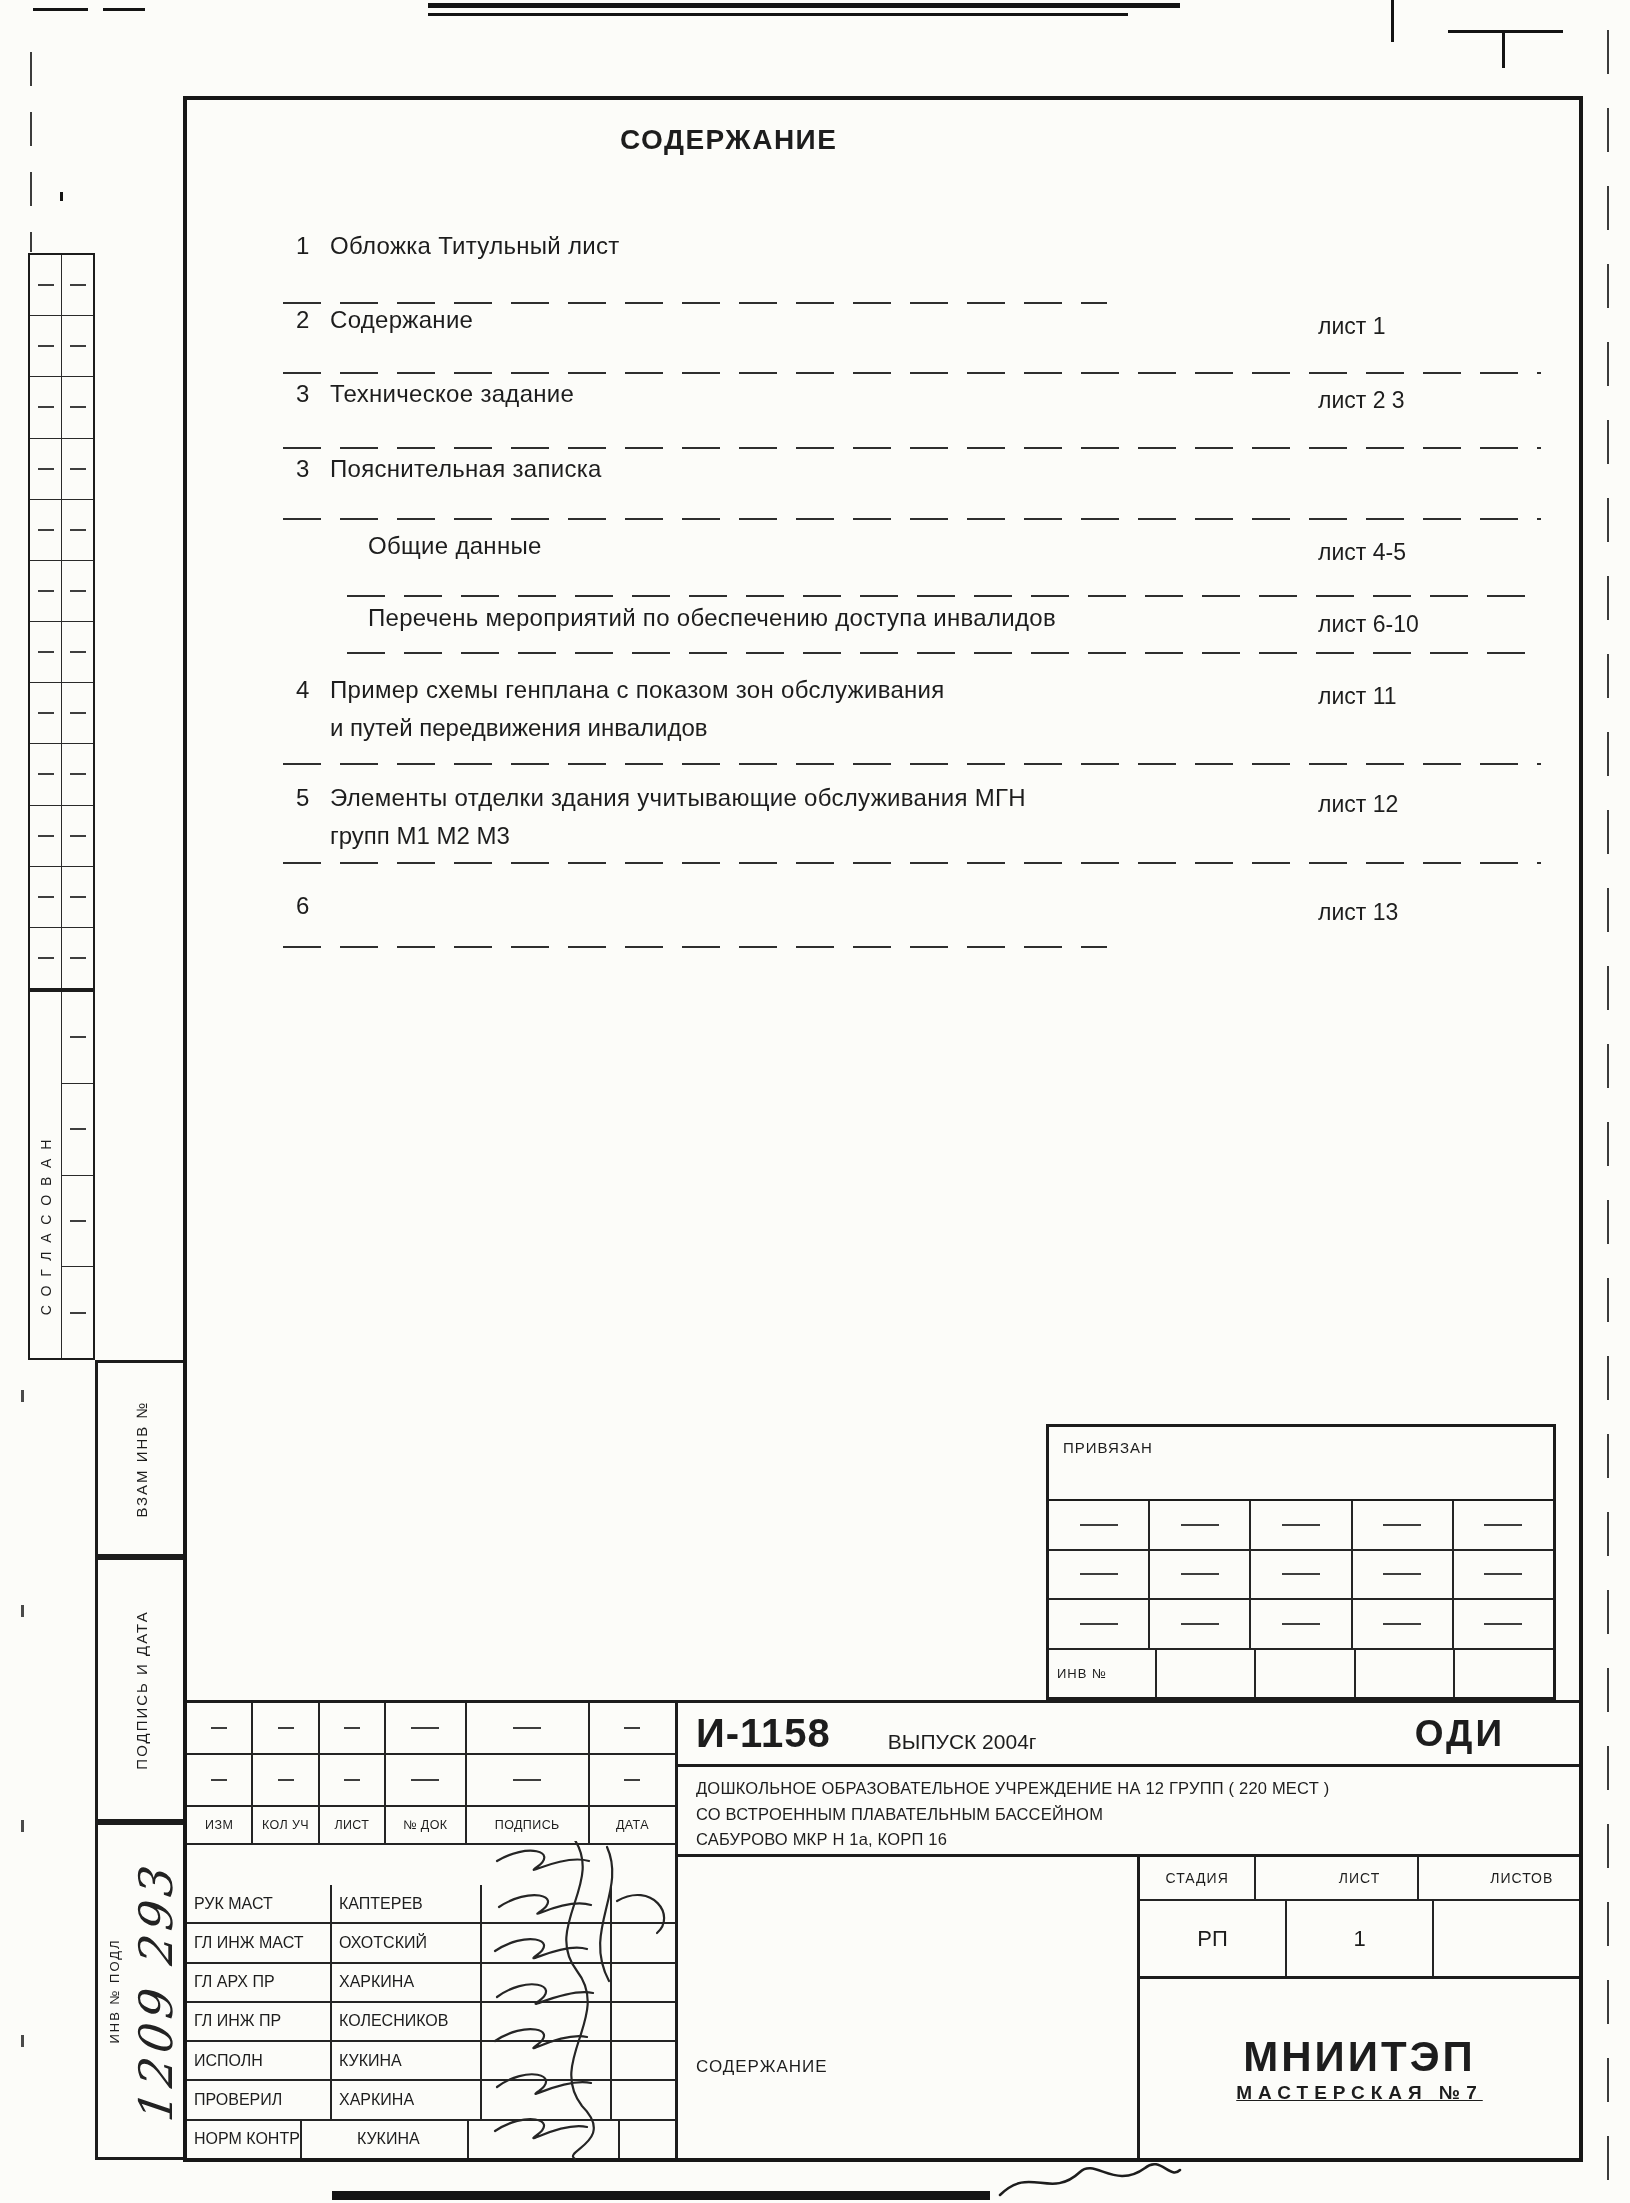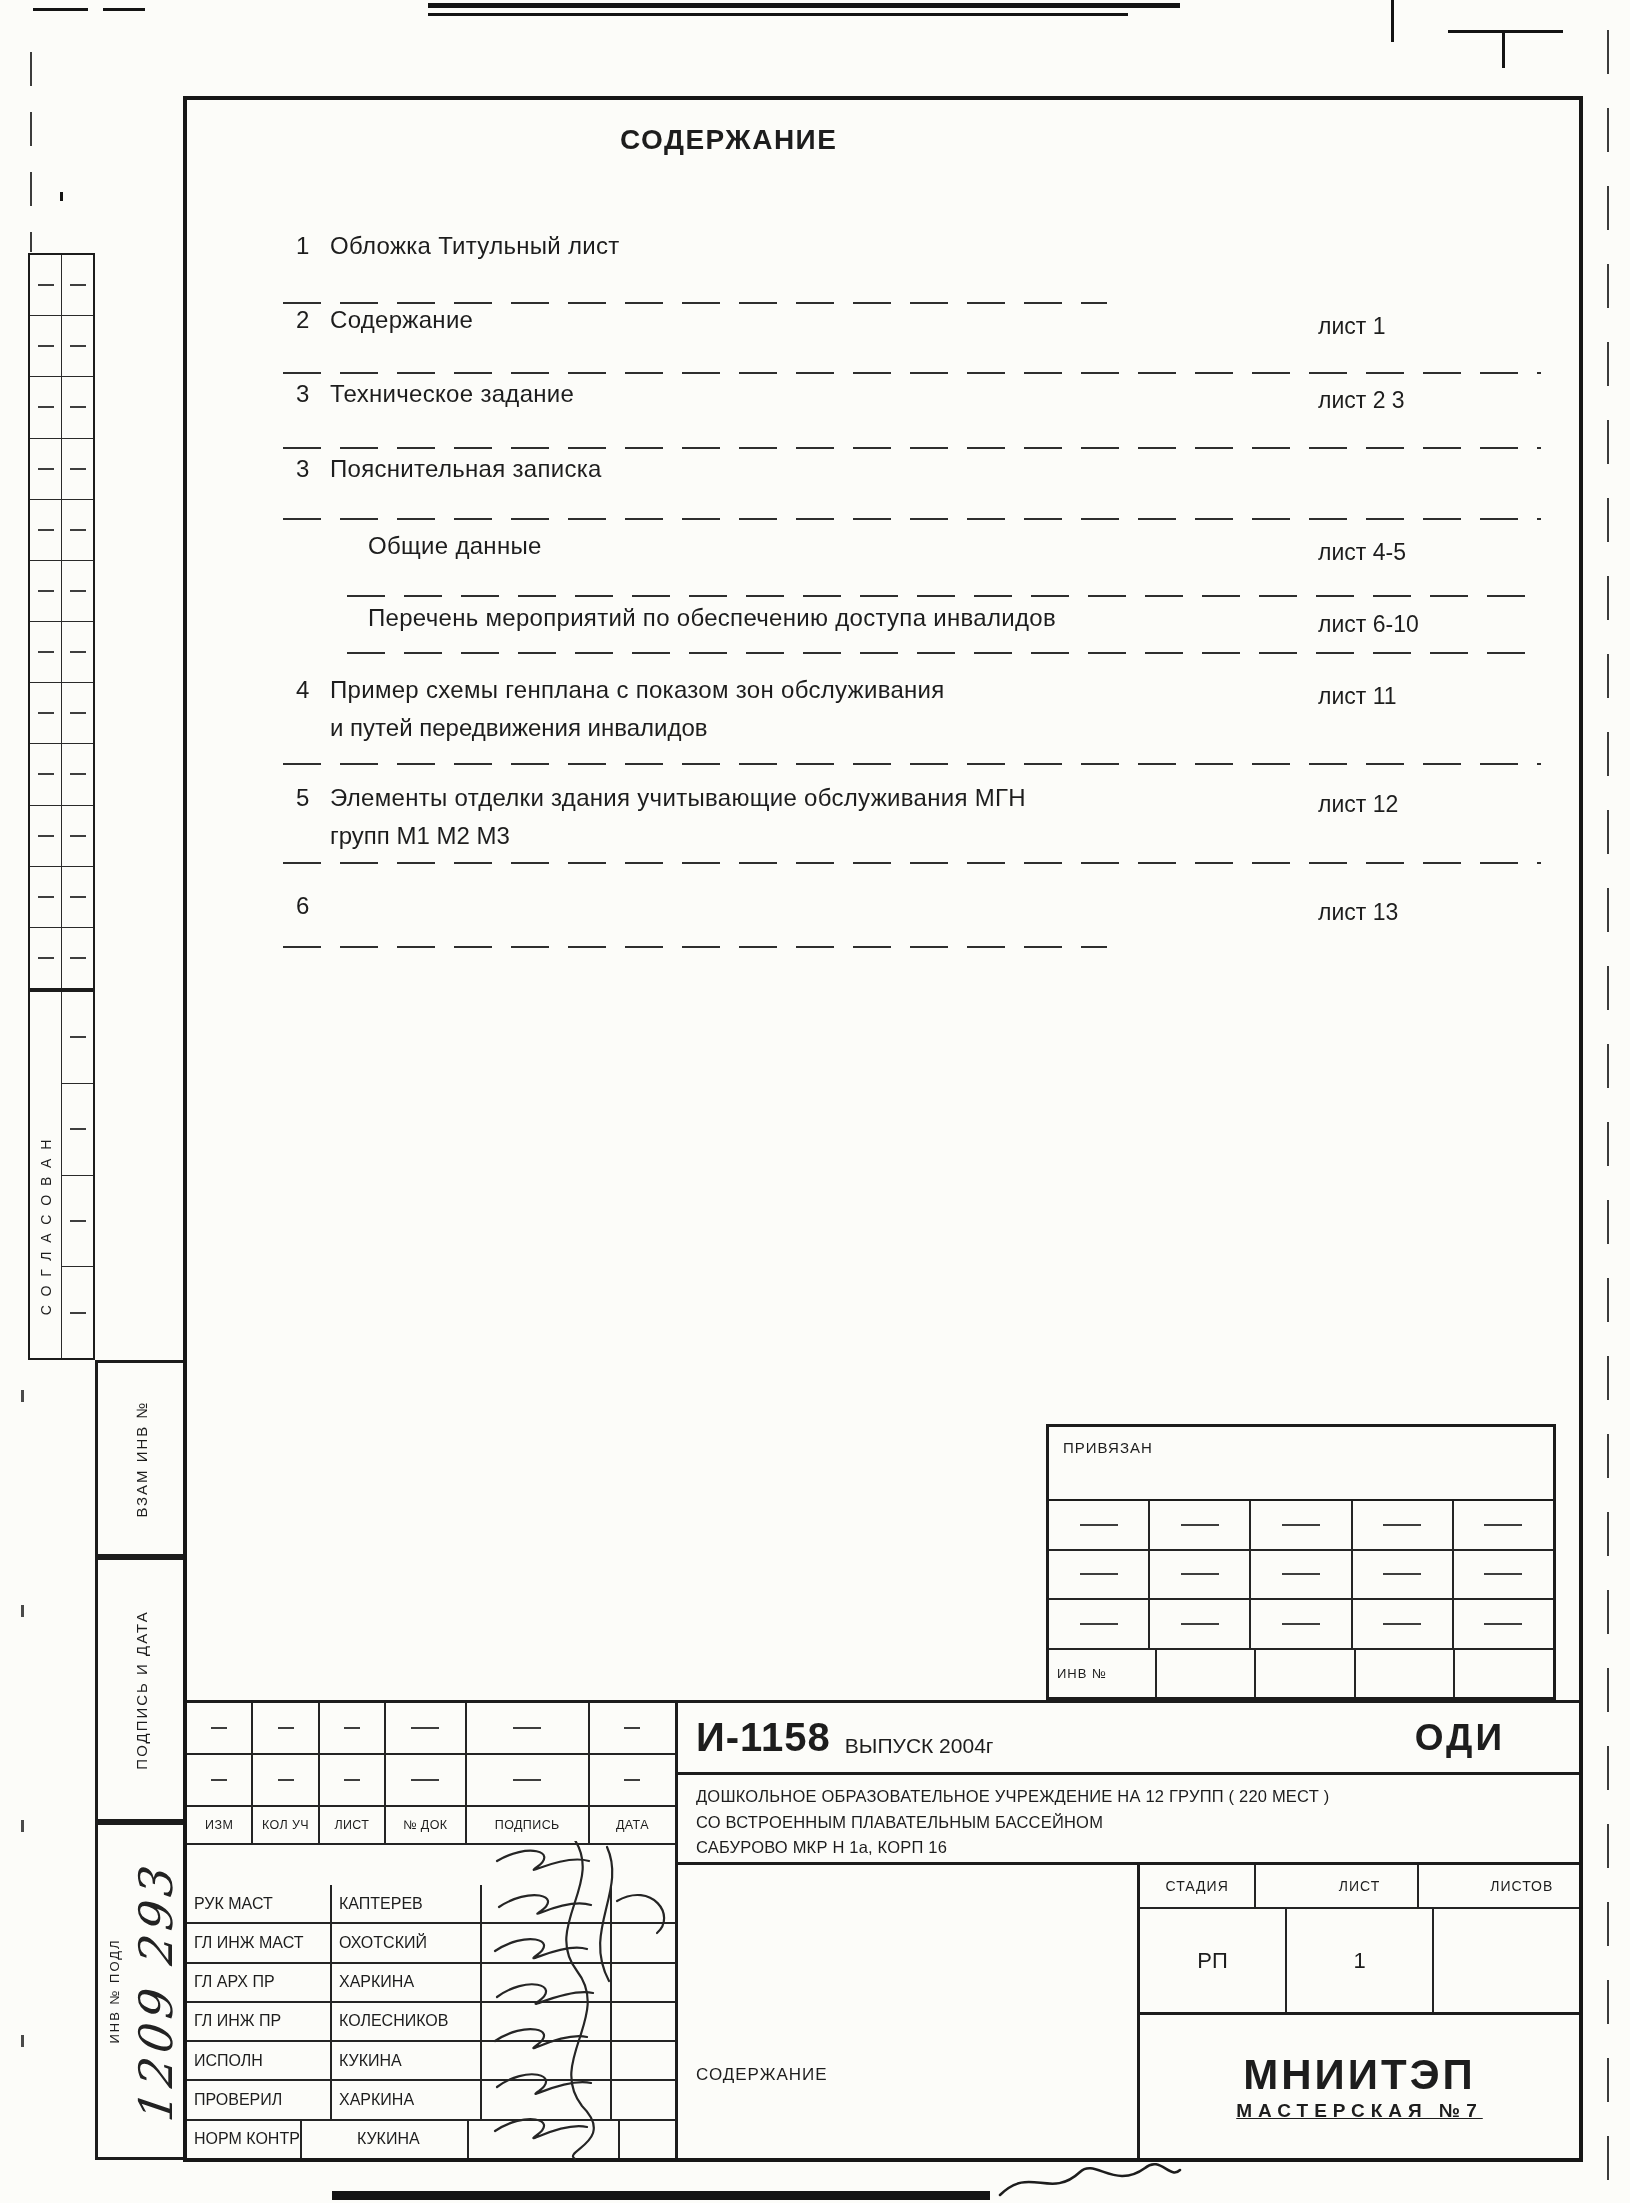--- a/index.html
+++ b/index.html
@@ -85,35 +85,35 @@
   .tb-body { flex: 1; display: flex; flex-direction: column; margin-top: 40px; }
   .tb-sigrow { flex: 1; display: flex; border-bottom: 2px solid #242424; }
   .tb-sigrow:last-child { border-bottom: none; gap: 48px; }
   .tb-sigrow .c { display: flex; align-items: center; border-right: 2px solid #242424;
     font-size: 16px; padding-left: 7px; white-space: nowrap; }
   .cw1{width:145px} .cw2{width:150px} .cw3{width:130px} .cw4{flex:1; border-right:none !important;}
   .sig-overlay { position: absolute; left: 280px; top: 138px; pointer-events: none; }
   .sig-overlay path { fill: none; stroke: #252525; stroke-width: 2.2; stroke-linecap: round; }
 
   .tb-right { flex: 1; display: flex; flex-direction: column; }
-  .tb-rowA { height: 72px; border-bottom: 3px solid var(--line); display: flex; align-items: center; padding: 0 18px; }
+  .tb-rowA { height: 64px; border-bottom: 3px solid var(--line); display: flex; align-items: center; padding: 0 18px; gap: 43px; }
   .doc-code { font-size: 40px; font-weight: bold; letter-spacing: 1px; }
   .doc-issue { font-size: 21px; margin-left: 14px; margin-top: 16px; }
   .doc-type { margin-left: auto; margin-right: 56px; font-size: 37px; font-weight: bold; letter-spacing: 3px; }
   .tb-rowB { height: 90px; border-bottom: 3px solid var(--line); padding: 9px 0 0 18px;
     font-size: 16.5px; line-height: 1.55; letter-spacing: .2px; }
   .tb-lower { flex: 1; display: flex; }
   .tb-mid { width: 462px; border-right: 3px solid var(--line); position: relative; }
   .section-label { position: absolute; left: 18px; top: 200px; font-size: 17px; letter-spacing: 1px; }
   .tb-stage { flex: 1; display: flex; flex-direction: column; }
   .stage-head { height: 44px; display: flex; border-bottom: 2px solid #242424; gap: 46px; }
   .stage-head .c { flex: 1; display: flex; align-items: center; justify-content: center;
     font-size: 14px; letter-spacing: 1px; border-right: 2px solid #242424; }
   .stage-head .c:last-child { border-right: none; }
-  .stage-vals { height: 106px; display: flex; border-bottom: 3px solid var(--line); }
+  .stage-vals { height: 78px; display: flex; border-bottom: 3px solid var(--line); }
   .stage-vals .c { flex: 1; display: flex; align-items: center; justify-content: center;
     font-size: 22px; border-right: 2px solid #242424; }
   .stage-vals .c:last-child { border-right: none; }
   .org-cell { flex: 1; display: flex; flex-direction: column; align-items: center; justify-content: center; }
   .org { font-size: 42px; font-weight: bold; letter-spacing: 3px; }
   .org-sub { font-size: 19px; font-weight: bold; letter-spacing: 6px; margin-top: 1px; text-decoration: underline; }
 
   .flourish path { fill: none; stroke: #1d1d1d; stroke-width: 2.5; stroke-linecap: round; }
 </style>
 </head>

